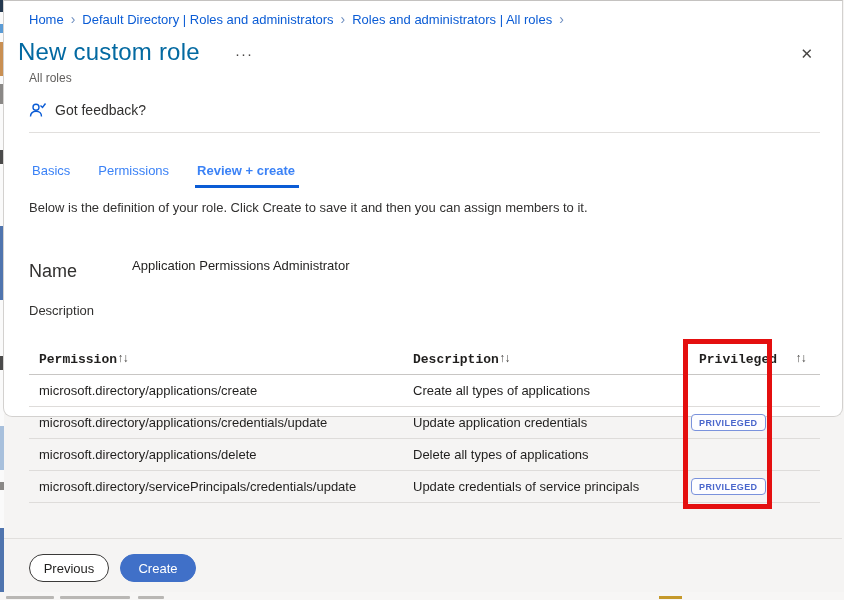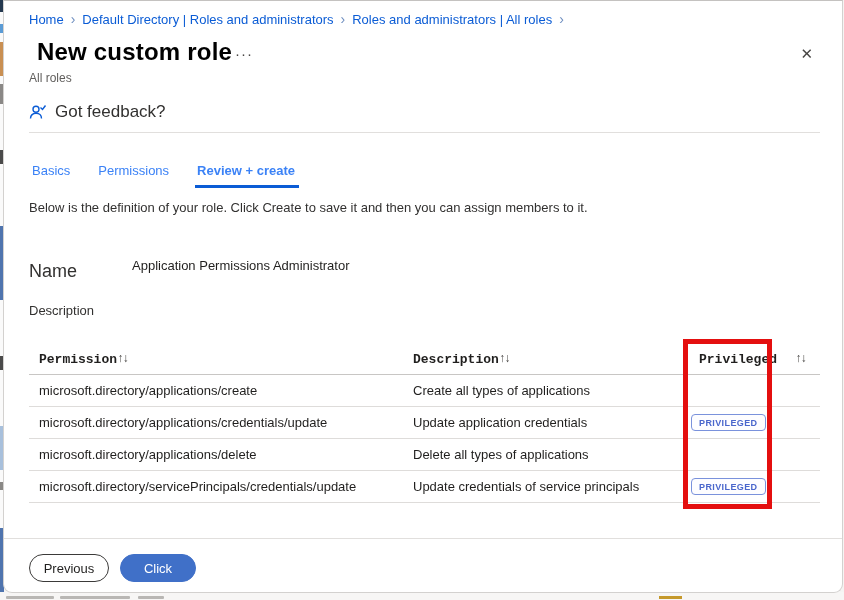--- a/index.html
+++ b/index.html
@@ -7,34 +7,34 @@
   .stage { position:relative; width:844px; height:600px; background:#f5f4f3; }
 
   
   .edge-strip { position:absolute; left:0; top:0; width:4px; height:600px; background:#fafafa; }
   .edge-seg { position:absolute; left:0; width:4px; }
   .bottom-sliver { position:absolute; left:0; bottom:0; width:844px; height:8px; background:#f7f6f5; }
   .bottom-frag { position:absolute; bottom:1px; height:3px; background:#b9b7b4; border-radius:1px; }
   .gold-dash { position:absolute; left:659px; bottom:1px; width:23px; height:3px; background:#c5992b; }
 
   
-  .panel { position:absolute; left:3px; top:0; width:840px; height:593px; background:#ffffff;
+  .panel { position:absolute; left:3px; top:0; width:840px; height:417px; background:#ffffff;
            border:1px solid #d3d1cf; border-top-color:#c4c2c0; border-radius:0 0 9px 9px;padding-left:24px; }
 
   .breadcrumb { position:absolute; left:25px; top:10px; font-size:13px; color:#0b5cd5; display:flex; align-items:center; gap:7px; white-space:nowrap; }
   .crumb { cursor:pointer; }
   .crumb-sep { color:#6f8fc0; font-size:14px; }
 
-  .title { position:absolute; left:33px; top:37px; font-size:24px; font-weight:700; color:#000000; letter-spacing:0.2px; }
+  .title { position:absolute; left:14px; top:37px; font-size:24px; font-weight:400; color:#0369a1; letter-spacing:0.2px; }
   .more-btn { position:absolute; left:227px; top:42px; font-size:15px; color:#484644; letter-spacing:1px; cursor:pointer; padding:2px 4px; }
   .close-btn { position:absolute; right:24px; top:42px; font-size:15px; color:#484644; cursor:pointer; padding:2px 5px; font-weight:400; }
   .subtitle { position:absolute; left:25px; top:70px; font-size:12px; color:#605e5c; }
 
   .feedback { position:absolute; left:25px; top:101px; display:flex; align-items:center; gap:8px; cursor:pointer; }
-  .feedback-label { font-size:17px; color:#323130; }
+  .feedback-label { font-size:14px; color:#323130; }
 
   .divider-top { position:absolute; left:25px; right:22px; top:131px; border-top:1px solid #e1dfdd; }
 
   .tabs { position:absolute; left:25px; top:158px; display:flex; gap:0; }
   .tab { font-size:13px; color:#3b82f6; padding:4px 14px 8px 14px; cursor:pointer; position:relative; }
   .tab:first-child { padding-left:3px; }
   .tab.active { font-weight:700; color:#3b82f6;text-align:center; }
   .tab.active .tab-underline { position:absolute; left:12px; right:10px; bottom:-2px; height:3px; background:#0b5cd5; }
 
   .info-text { position:absolute; left:25px; top:199px; font-size:13px; color:#323130; }
@@ -186,16 +186,16 @@
           <span class="badge">PRIVILEGED</span>
         </div>
         <div></div>
       </div>
     </div>
 
     <div class="annotation-box"></div>
 
     <div class="divider-footer"></div>
     <button class="footer-btn btn-previous">Previous</button>
-    <button class="footer-btn btn-create">Click</button>
+    <button class="footer-btn btn-create">Create</button>
 
   </div>
 </div>
 
 </body></html>

